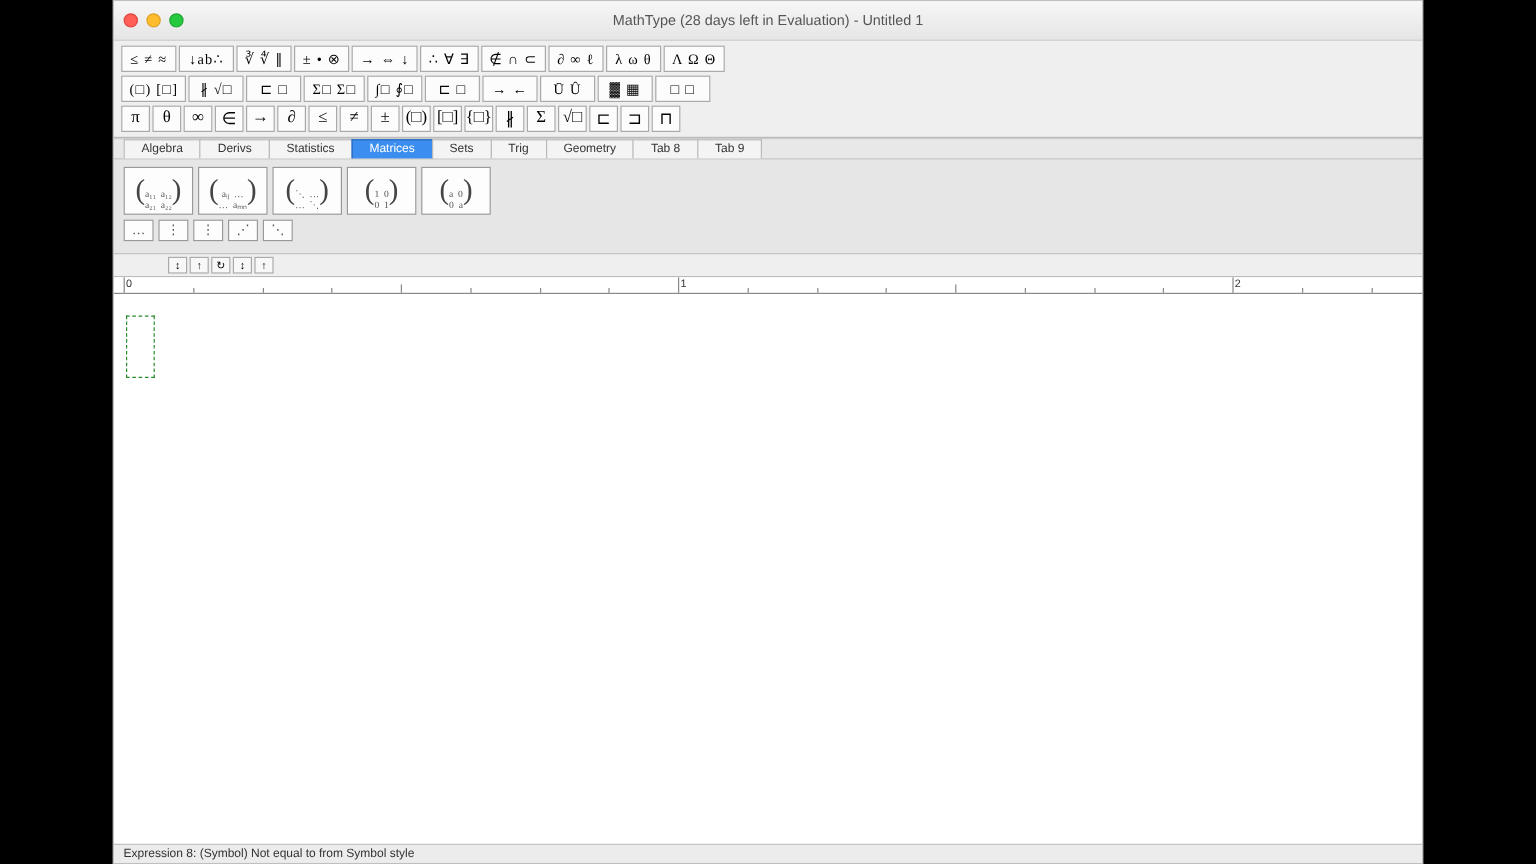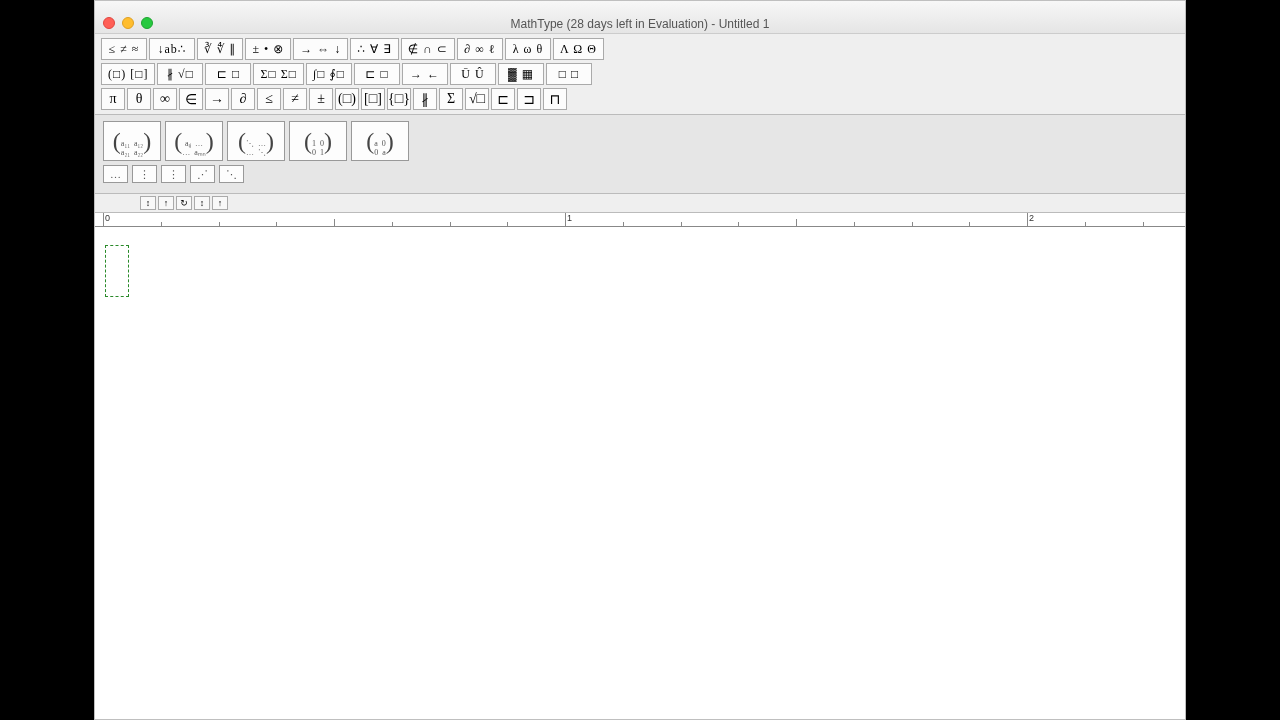--- a/index.html
+++ b/index.html
@@ -18,21 +18,21 @@
     height: 720px;
     background: #ececec;
     display: flex;
     flex-direction: column;
     border: 1px solid #bfbfbf;
   }
   .titlebar {
     height: 22px;
     background: linear-gradient(#f7f7f7, #e5e5e5);
     display: flex;
-    align-items: flex-start;
+    align-items: center;
     padding: 16px 8px;
     border-bottom: 1px solid #ccc;
     position: relative;
   }
   .traffic {
     display: flex;
     gap: 7px;
     align-items: center;
   }
   .traffic .dot {
@@ -268,20 +268,31 @@
         <div class="sym-btn">{□}</div>
         <div class="sym-btn">∦</div>
         <div class="sym-btn">Σ</div>
         <div class="sym-btn">√□</div>
         <div class="sym-btn">⊏</div>
         <div class="sym-btn">⊐</div>
         <div class="sym-btn">⊓</div>
       </div>
   </div>
 
+  <div class="tabbar" id="tabbar">
+      <div class="tab">Algebra</div>
+      <div class="tab">Derivs</div>
+      <div class="tab">Statistics</div>
+      <div class="tab active">Matrices</div>
+      <div class="tab">Sets</div>
+      <div class="tab">Trig</div>
+      <div class="tab">Geometry</div>
+      <div class="tab">Tab 8</div>
+      <div class="tab">Tab 9</div>
+    </div>
 
   <div class="template-area">
     <div class="template-row" id="tmplrow1">
         <div class="template-btn">
           <span class="paren">(</span>
           <span class="matrix-cells">
             <div>a₁₁&nbsp;&nbsp;a₁₂</div>
             <div>a₂₁&nbsp;&nbsp;a₂₂</div>
           </span>
           <span class="paren">)</span>
@@ -358,14 +369,17 @@
       <div class="mark major" style="left: 932px;"></div>
       <div class="num" style="left: 934px;">2</div>
       <div class="mark minor" style="left: 989.75px;"></div>
       <div class="mark minor" style="left: 1047.5px;"></div>
     </div>
 
   <div class="canvas">
     <div class="cursor-box"></div>
   </div>
 
+  <div class="statusbar">
+    <span>Expression 8: (Symbol) Not equal to from Symbol style</span>
+  </div>
 
 </div>
 
 </body></html>

